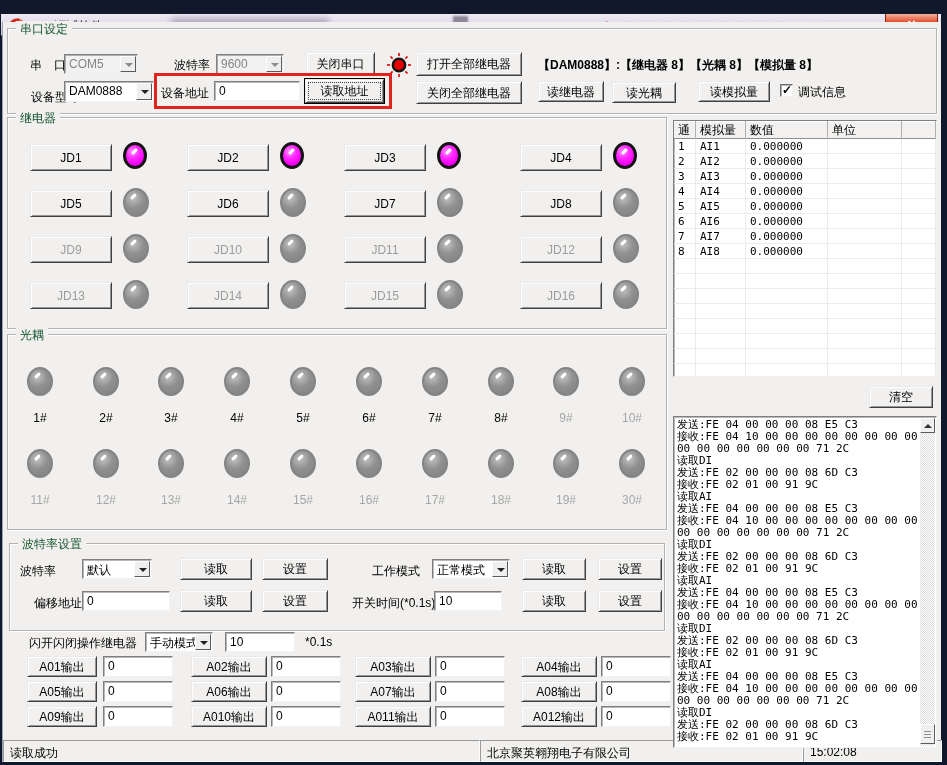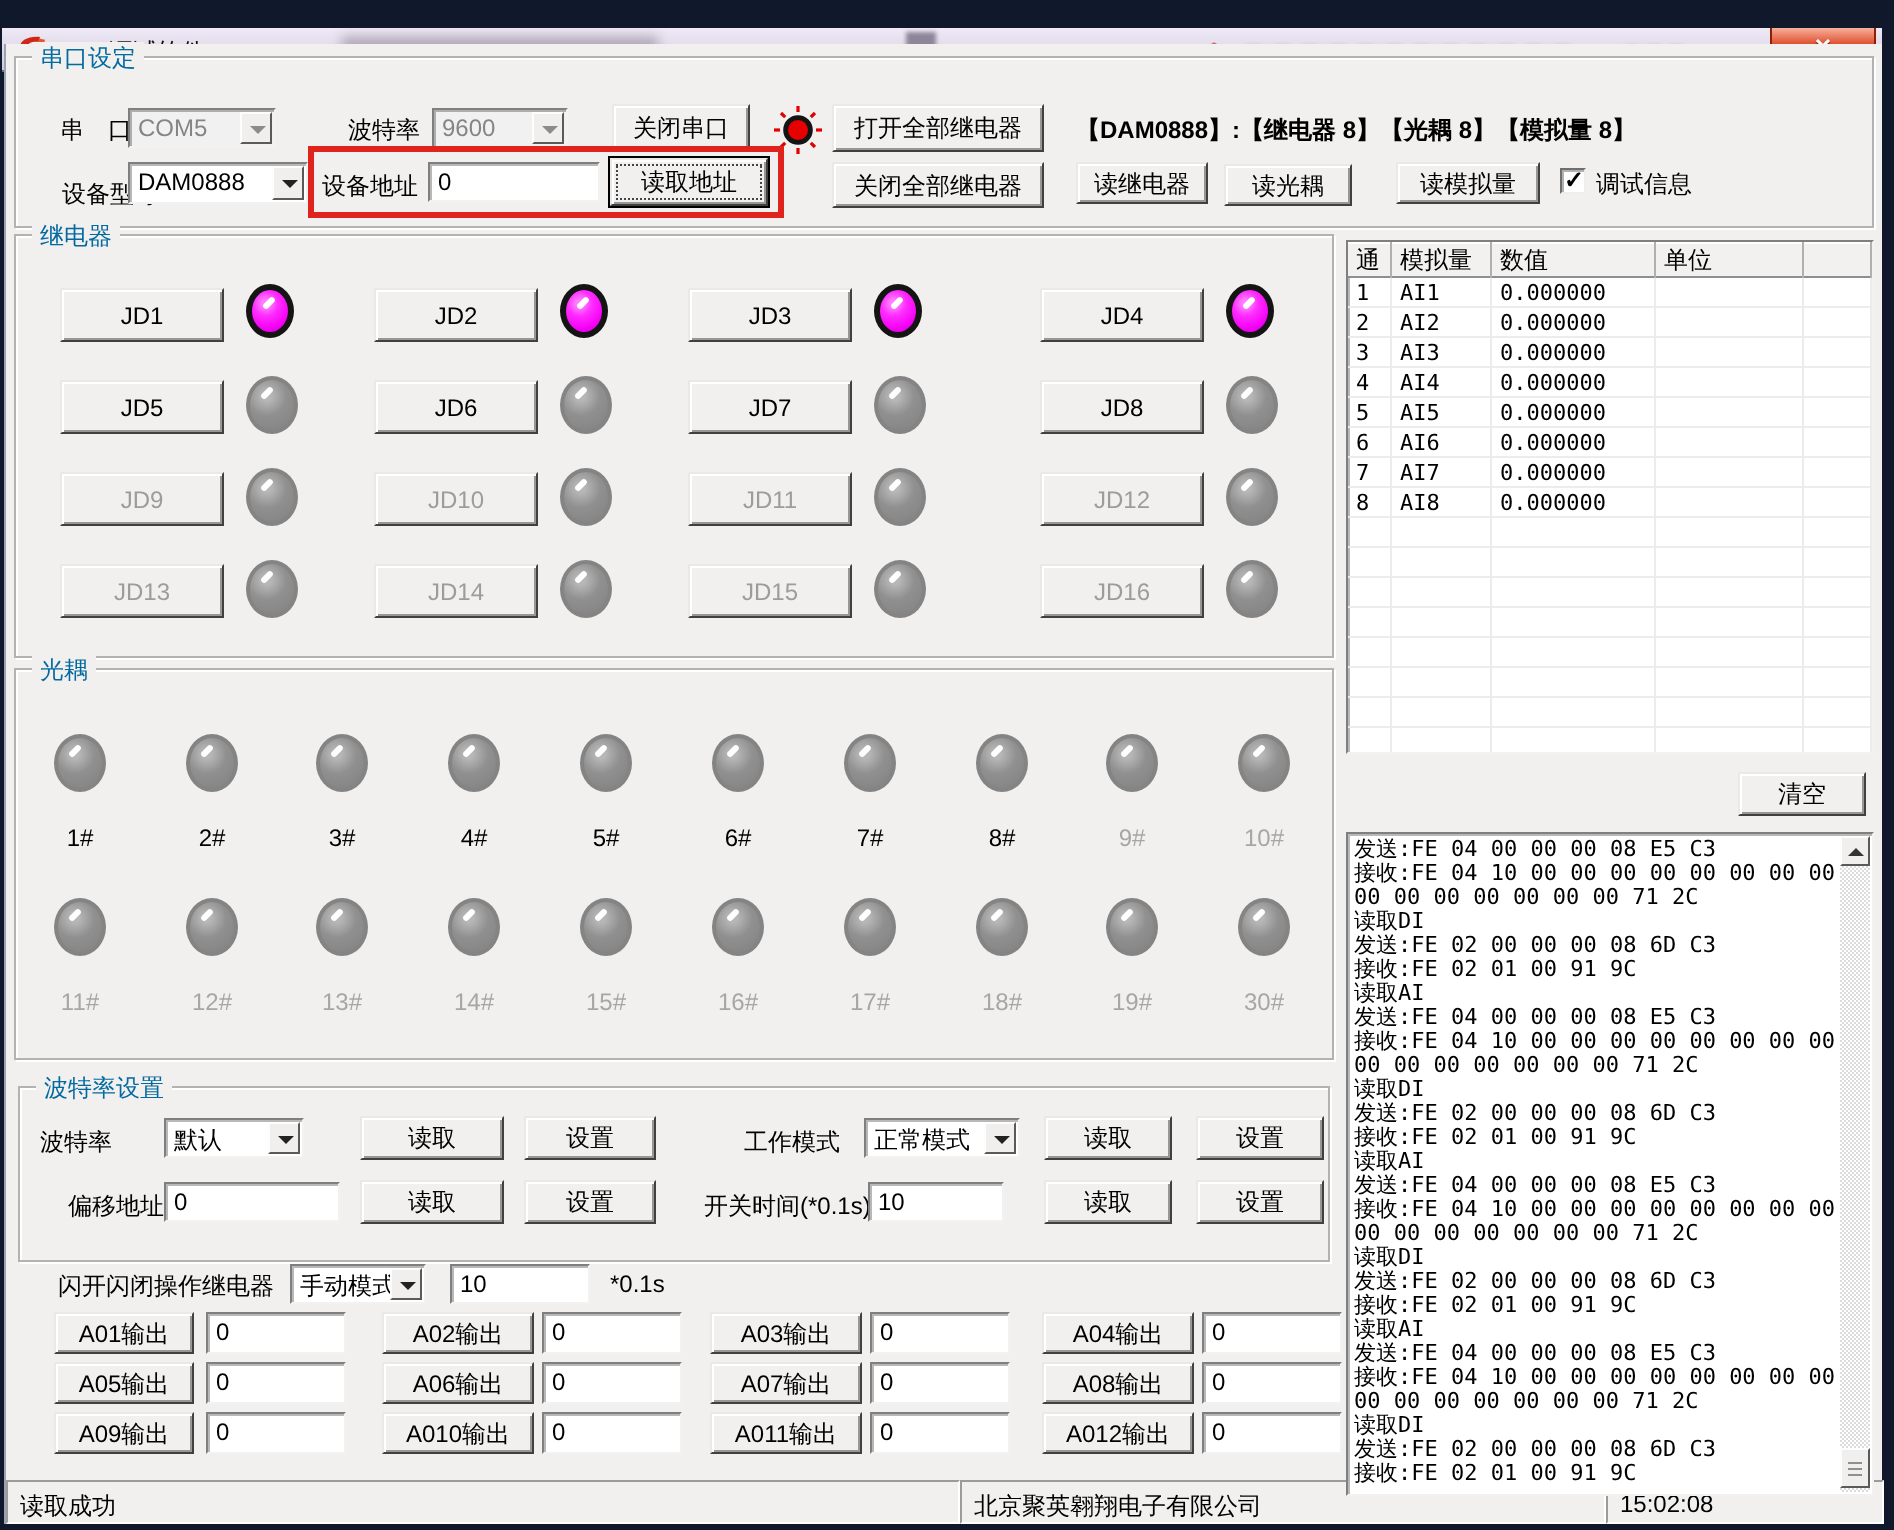--- a/index.html
+++ b/index.html
@@ -34,21 +34,21 @@
   }
   #close-btn::after { content:"✕"; font-size:11px; font-weight:bold; line-height:17px; text-shadow:0 1px 1px #7a1a05; }
   
   #client {
     position:absolute; left:2px; top:22px; width:939px; height:740px;
     background:#f1f0ee; border-left:1px solid #9aa2b5;
   }
   
   .grp { position:absolute; border:1px solid #b2b2b2;
     box-shadow:1px 1px 0 rgba(255,255,255,.95), inset 1px 1px 0 rgba(255,255,255,.95); }
-  .grp-title { position:absolute; top:-8px; left:8px; background:#f1f0ee; padding:0 4px; font-size:12px; color:#0369a1; }
+  .grp-title { position:absolute; top:-8px; left:8px; background:#f1f0ee; padding:0 4px; font-size:12px; color:#14532d; }
   
   .w-btn { position:absolute; font-family:"Liberation Sans",sans-serif; font-size:12px; color:#000; text-align:center;
     background:#f1f0ef; border:1px solid; border-color:#e9e9e9 #404040 #404040 #e9e9e9;
     box-shadow:inset 1px 1px 0 #ffffff, inset -1px -1px 0 #979797; cursor:pointer; line-height:1; }
   .w-btn.disabled { color:#9c9c9c; }
   .focused { box-shadow:0 0 0 1px #000, inset 1px 1px 0 #ffffff, inset -1px -1px 0 #979797;
     outline:1px dotted #444; outline-offset:-4px; }
   .sunken { background:#fff; border:1px solid; border-color:#7f7f7f #f2f2f2 #f2f2f2 #7f7f7f;
     box-shadow:inset 1px 1px 0 rgba(0,0,0,.28); }
   .w-input { position:absolute; font-size:12px; color:#000; padding:2px 0 0 4px; overflow:hidden; white-space:nowrap; }

